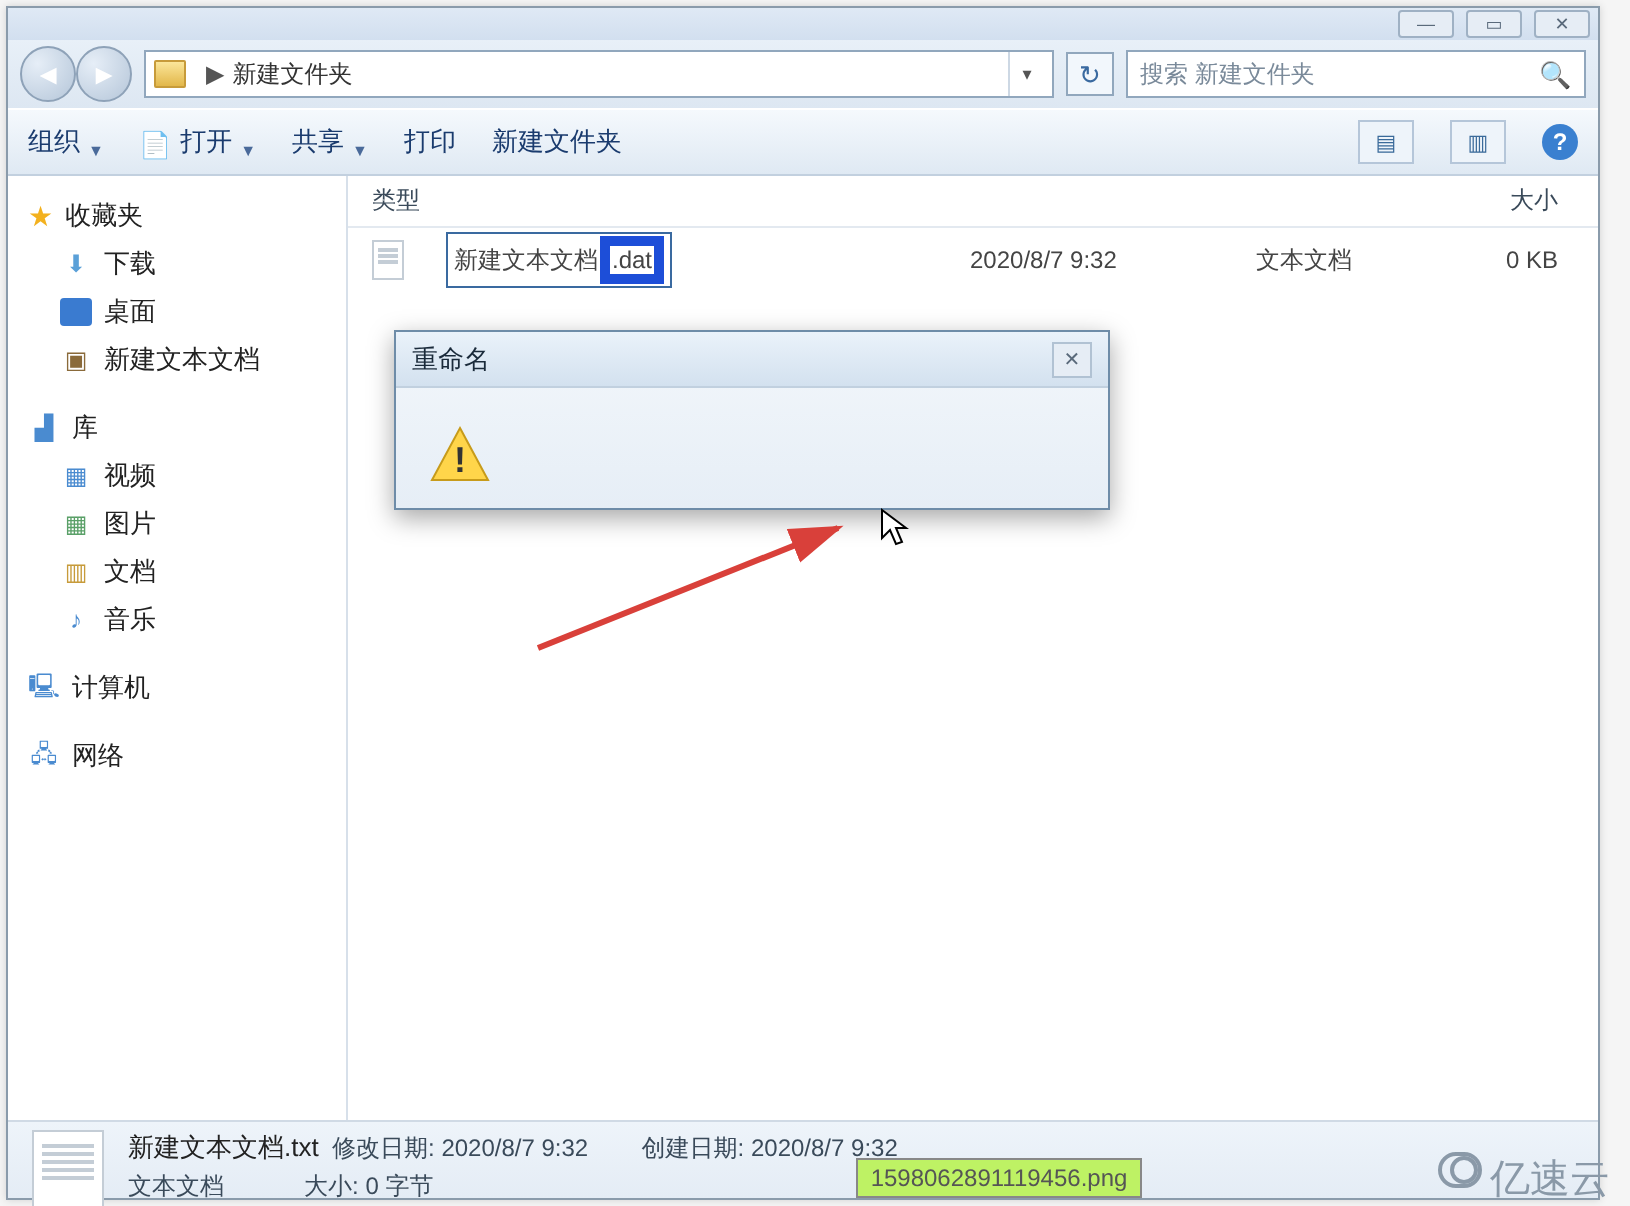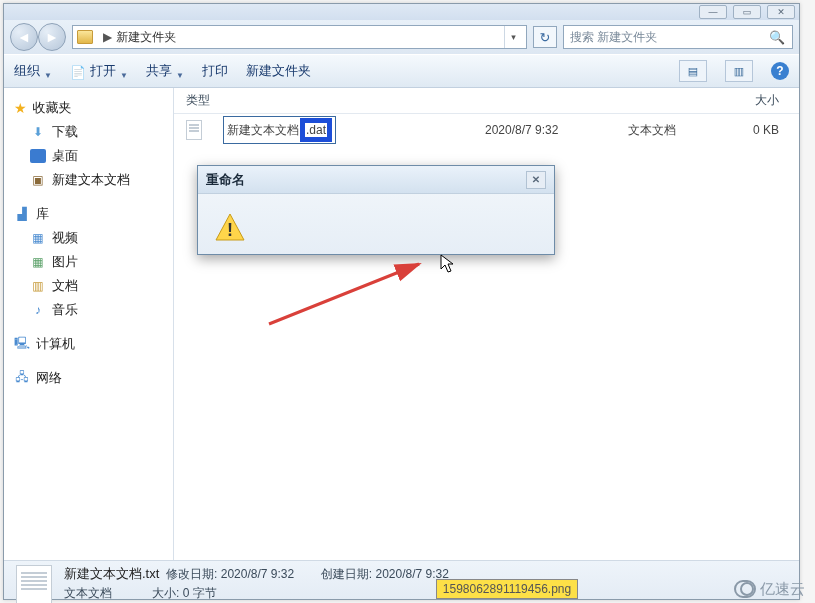--- a/index.html
+++ b/index.html
@@ -50,39 +50,39 @@
     .rename-box { border:1px solid #3a6aa0; background:#fff; padding:1px 3px; display:inline-flex; align-items:center; }
     .ext-hl { border:5px solid #1d4ed8; padding:0 1px; margin-left:1px; }
     
     .details { height:39px; border-top:1px solid #d0dae5; background: linear-gradient(#eef4fa,#e4ecf5); display:flex; padding:4px 12px; font-size:12px; color:#3a4a5a; gap:12px; }
     .det-ic { width:36px; height:44px; border:1px solid #c4cdd6; background:#fff; position:relative; }
     .det-ic::after { content:""; position:absolute; top:6px; left:4px; right:4px; height:2px; background:#c4cdd6; box-shadow:0 4px 0 #c4cdd6,0 8px 0 #c4cdd6,0 12px 0 #c4cdd6,0 16px 0 #c4cdd6; }
     .det-txt { display:flex; flex-direction:column; gap:2px; }
     .det-txt .fname { color:#222; font-size:13px; }
     
     .dialog { position:absolute; left:193px; top:161px; width:358px; background: linear-gradient(#f3f7fb,#e6eef6); border:1px solid #6e8ca8; box-shadow: 0 4px 12px rgba(0,0,0,0.35); }
-    .dlg-title { height:28px; background: linear-gradient(#eaf2fa,#d3e1ef); border-bottom:1px solid #c1d0df; display:flex; align-items:center; justify-content:space-between; padding:0 8px; font-size:13px; color:#1a2a3a;font-weight:bold; }
+    .dlg-title { height:28px; background: linear-gradient(#eaf2fa,#d3e1ef); border-bottom:1px solid #c1d0df; display:flex; align-items:center; justify-content:space-between; padding:0 8px; font-size:13px; color:#1a2a3a; }
     .dlg-close { width:20px; height:18px; border:1px solid #b1c2d3; background:#e6edf5; display:flex; align-items:center; justify-content:center; font-size:10px; color:#5a6a7b; cursor:pointer; }
     .dlg-body { padding: 18px 16px 10px 16px; display:flex; gap:14px; }
     .warn-icon { width:32px; height:32px; position:relative; }
     .warn-icon svg { width:32px; height:32px; }
     .dlg-text { font-size:12.5px; color:#222; line-height:1.6; }
     .dlg-text .q { margin-top:12px; }
     .dlg-btns { display:flex; justify-content:flex-end; gap:12px; padding: 8px 14px 14px; }
     .btn { min-width:80px; height:24px; border:1px solid #8da3ba; background: linear-gradient(#fdfdfe,#e2e9f1); border-radius:3px; font-size:12.5px; display:flex; align-items:center; justify-content:center; cursor:pointer; }
     .btn.default { border:1px solid #3a7bd0; box-shadow: 0 0 0 1px #9cc5ef inset; }
     .underline { text-decoration: underline; }
     
     .arrow-svg { position:absolute; left:255px; top:250px; width:190px; height:80px; pointer-events:none; }
     
     .cursor { position:absolute; left:436px; top:250px; font-size:16px; color:#000; pointer-events:none; }
     
     .footer-strip { position:absolute; bottom:0; left:0; right:0; height:28px; display:flex; align-items:center; justify-content:space-between; padding: 0 10px; pointer-events:none; }
-    .footer-fname { font-size:12px; color:#555; background:#fde047; border:1px solid #888; padding:2px 6px; margin-left: 270px; }
-    .logo { font-size:15px; color:#8a99a8; display:flex; align-items:center; gap:4px; }
+    .footer-fname { font-size:12px; color:#555; background:#bef264; border:1px solid #888; padding:2px 6px; margin-left: 270px; }
+    .logo { font-size:20px; color:#8a99a8; display:flex; gap:4px; }
     .logo-ic { width:22px; height:18px; border:2px solid #8a99a8; border-radius:10px; position:relative; }
     .logo-ic::after { content:""; position:absolute; width:10px; height:10px; border:2px solid #8a99a8; border-radius:50%; top:0; left:4px; }
   </style>
 </head>
 <body>
 
 <div class="window">
 
   <div class="titlebar">
     <div class="winbtn">—</div>

